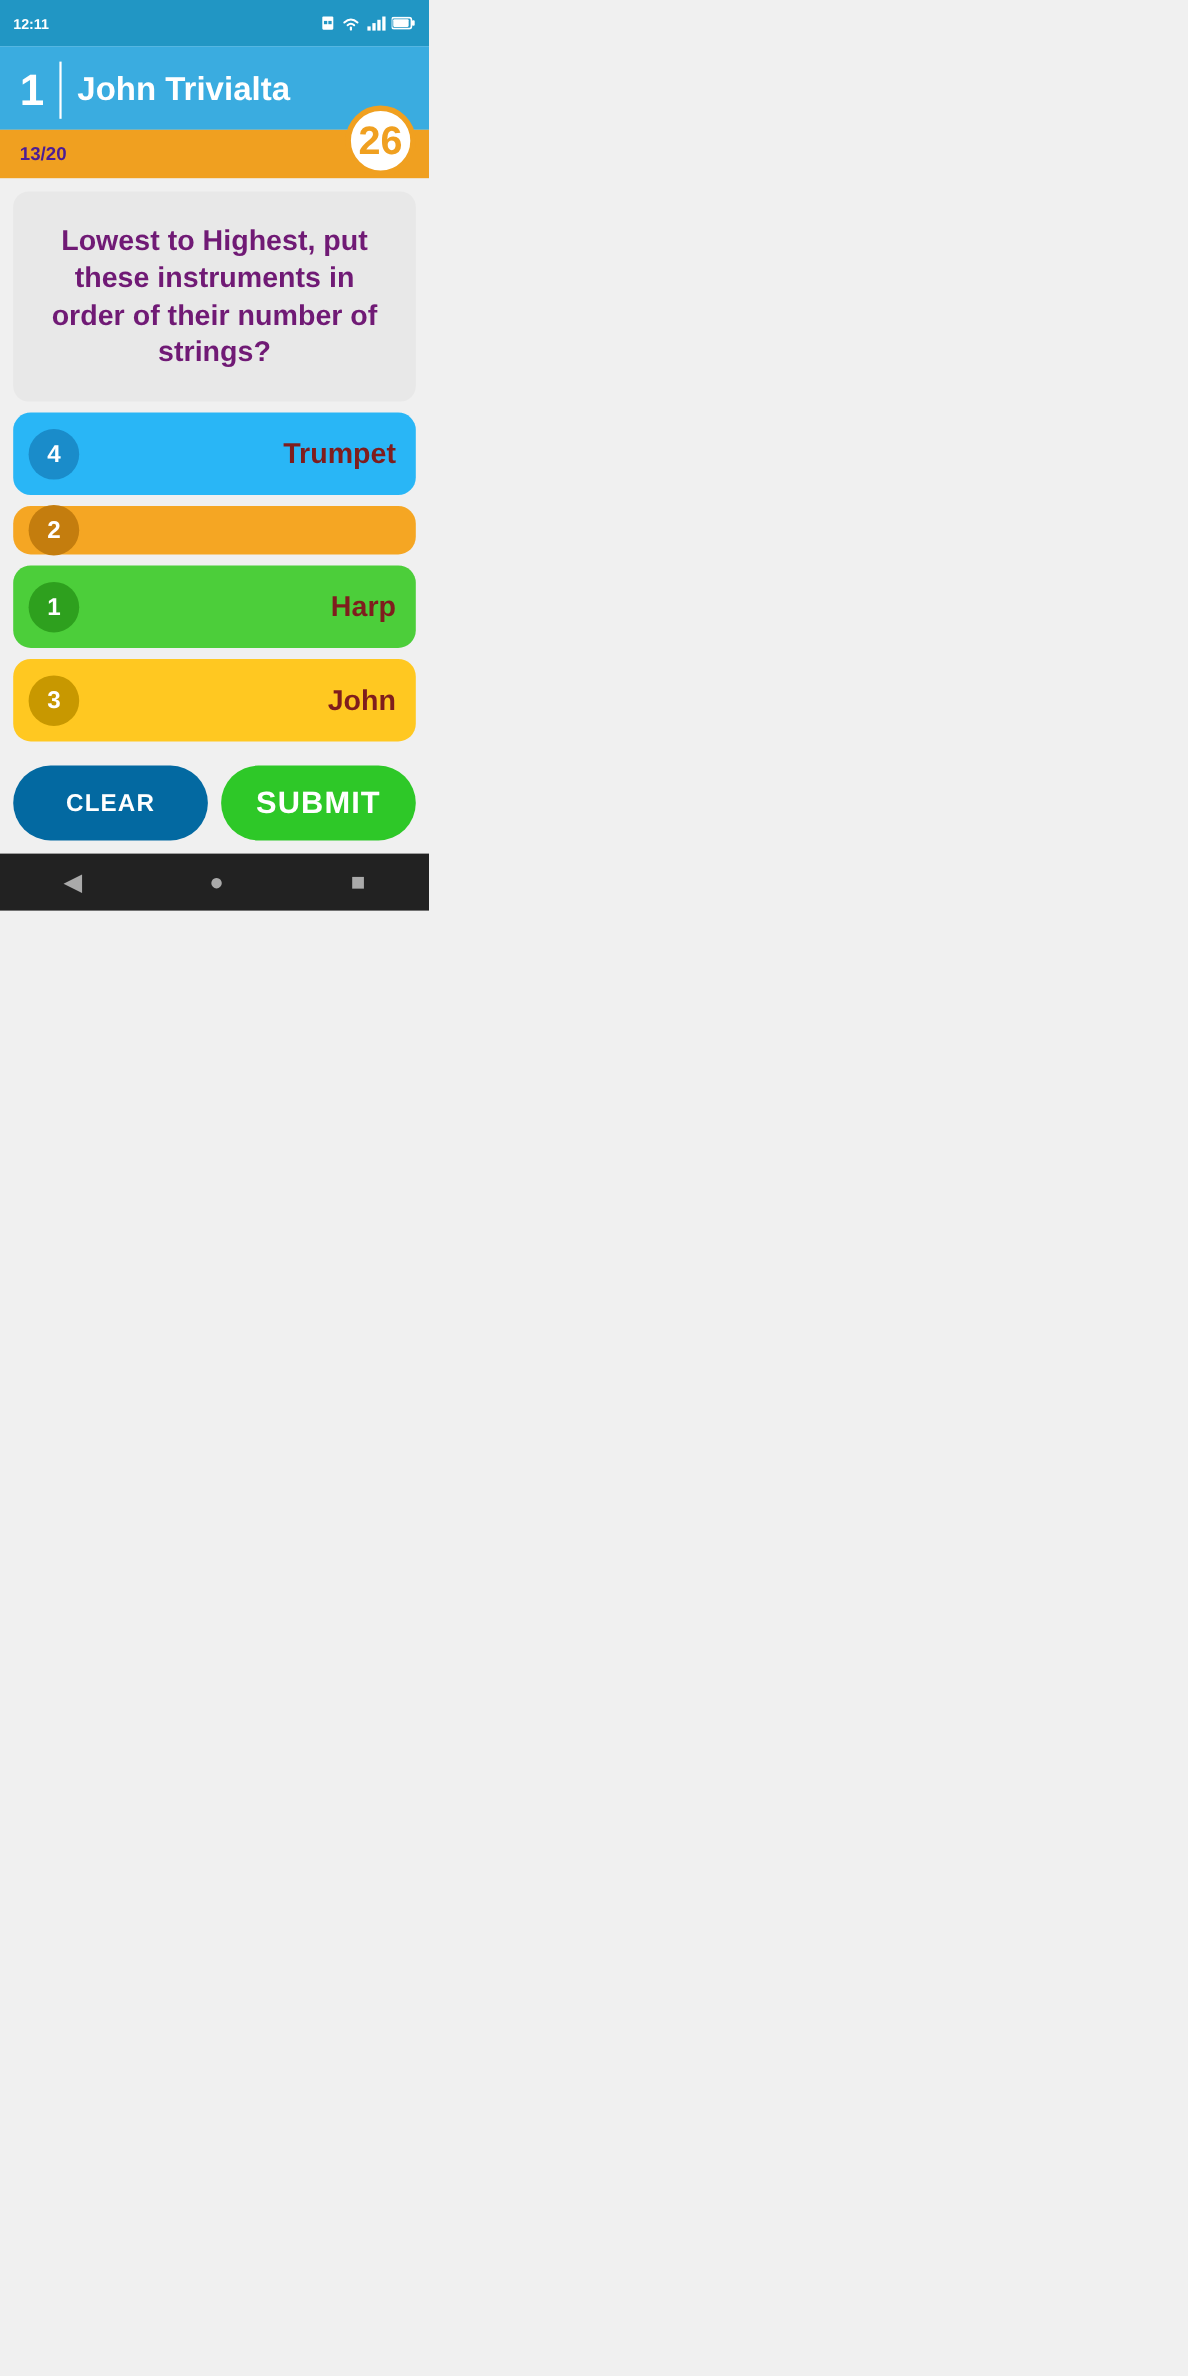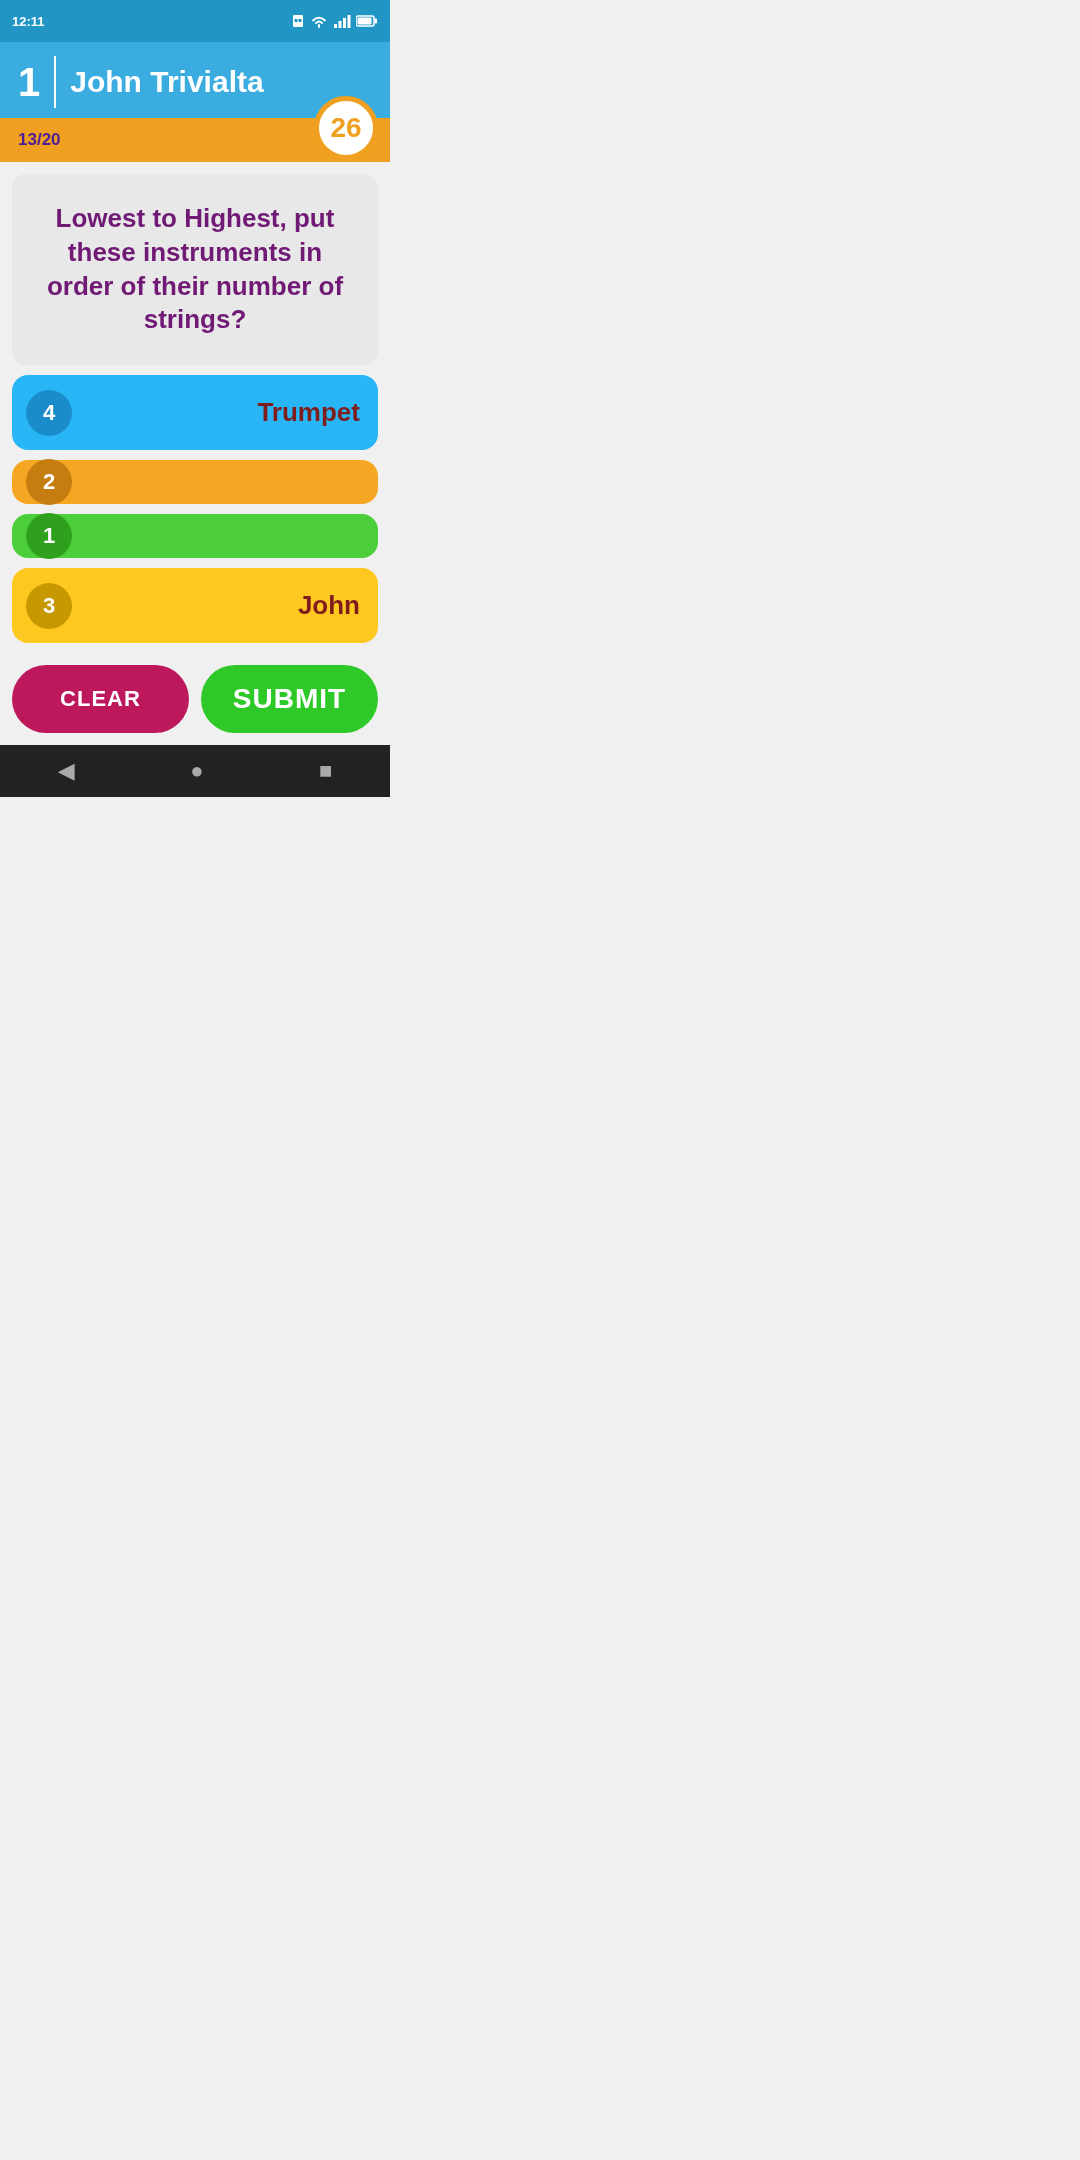--- a/index.html
+++ b/index.html
@@ -89,21 +89,21 @@
       top: -22px;
       width: 64px;
       height: 64px;
       border-radius: 50%;
       background: white;
       border: 5px solid #f0a020;
       display: flex;
       align-items: center;
       justify-content: center;
       color: #f0a020;
-      font-size: 28px;
+      font-size: 36px;
       font-weight: bold;
       z-index: 10;
     }
 
     
     .question-card {
       background: #e8e8e8;
       margin: 12px 12px 10px 12px;
       border-radius: 14px;
       padding: 28px 22px 28px 22px;
@@ -194,21 +194,21 @@
     
     .bottom-buttons {
       display: flex;
       gap: 12px;
       padding: 14px 12px 12px 12px;
       margin-top: 8px;
     }
 
     .btn-clear {
       flex: 1;
-      background: #be185d;
+      background: #0369a1;
       color: white;
       font-size: 22px;
       font-weight: bold;
       border: none;
       border-radius: 40px;
       padding: 18px 0;
       cursor: pointer;
       letter-spacing: 1px;
     }
 
@@ -294,20 +294,21 @@
     <span class="answer-number-badge">4</span>
     <span class="answer-label">Trumpet</span>
   </button>
 
   <button class="answer-btn answer-orange">
     <span class="answer-number-badge">2</span>
   </button>
 
   <button class="answer-btn answer-green">
     <span class="answer-number-badge">1</span>
+    <span class="answer-label">Harp</span>
   </button>
 
   <button class="answer-btn answer-yellow">
     <span class="answer-number-badge">3</span>
     <span class="answer-label">John</span>
   </button>
 
 </div>
 
 <div class="bottom-buttons">

